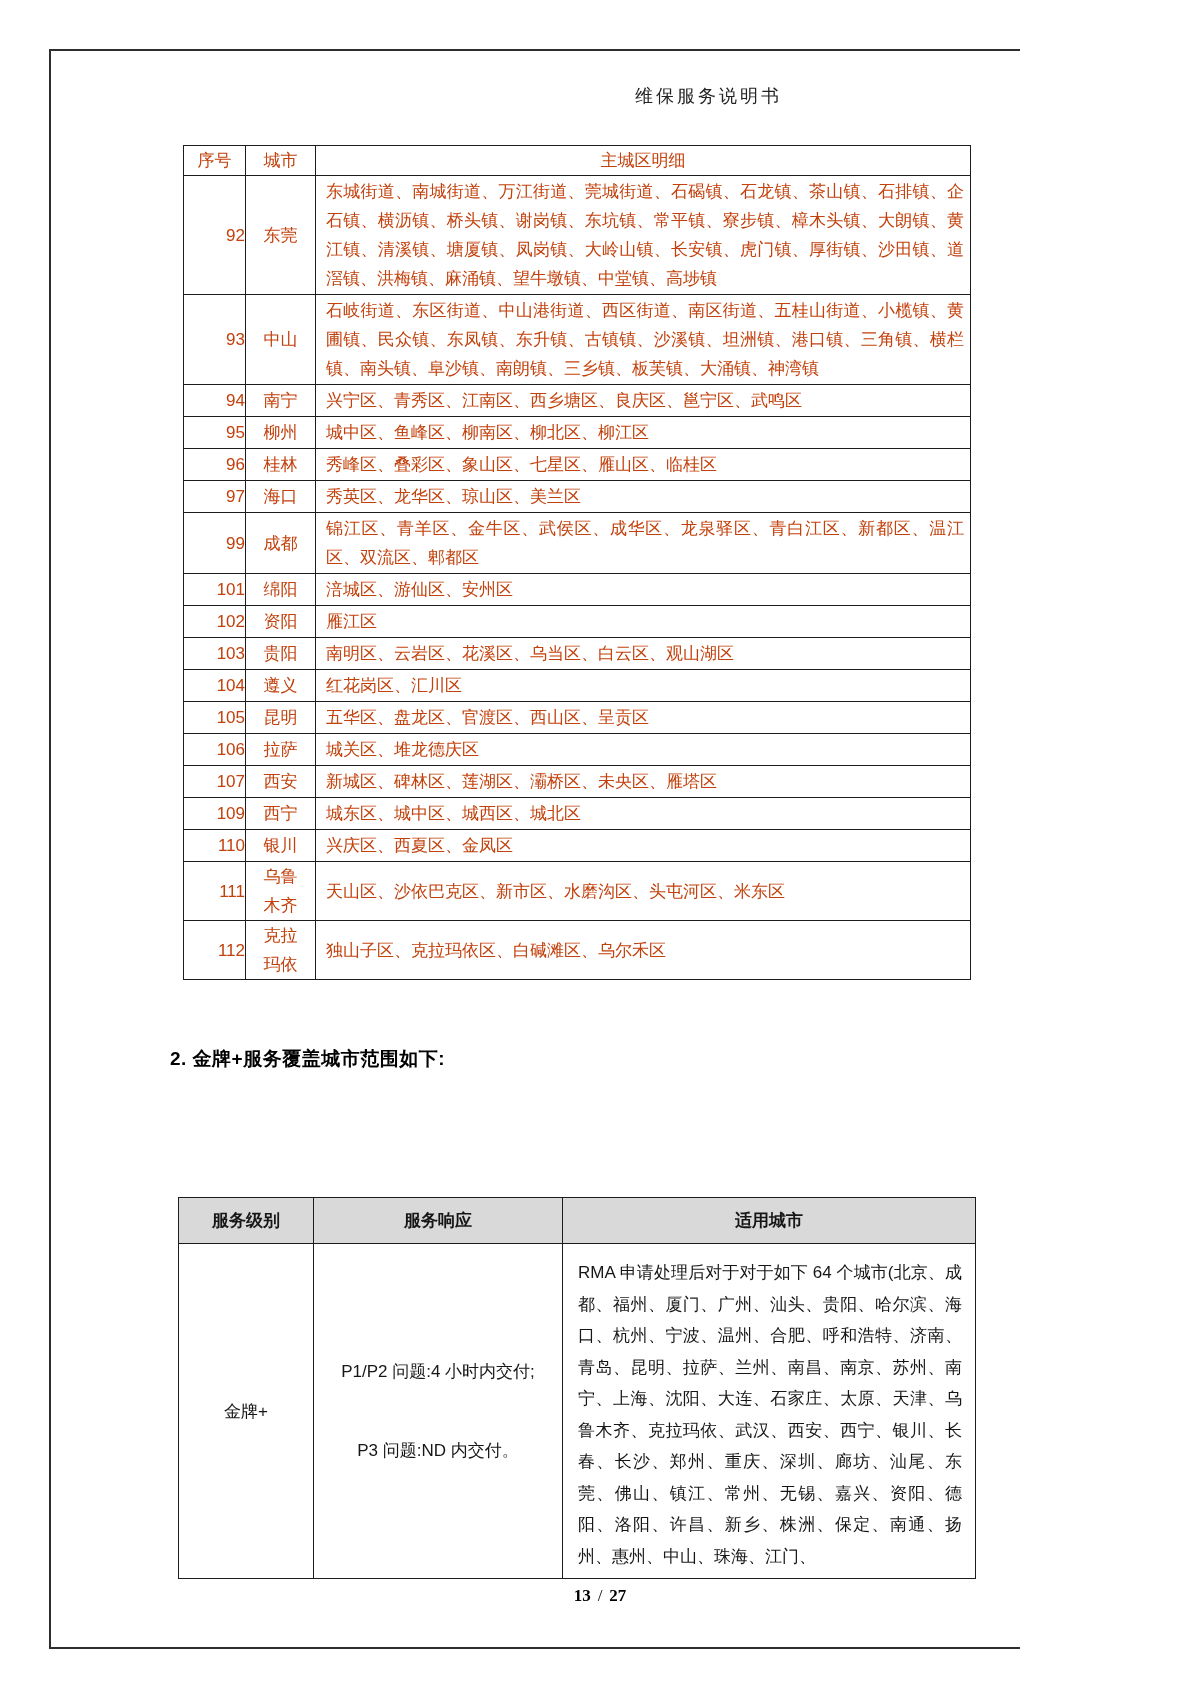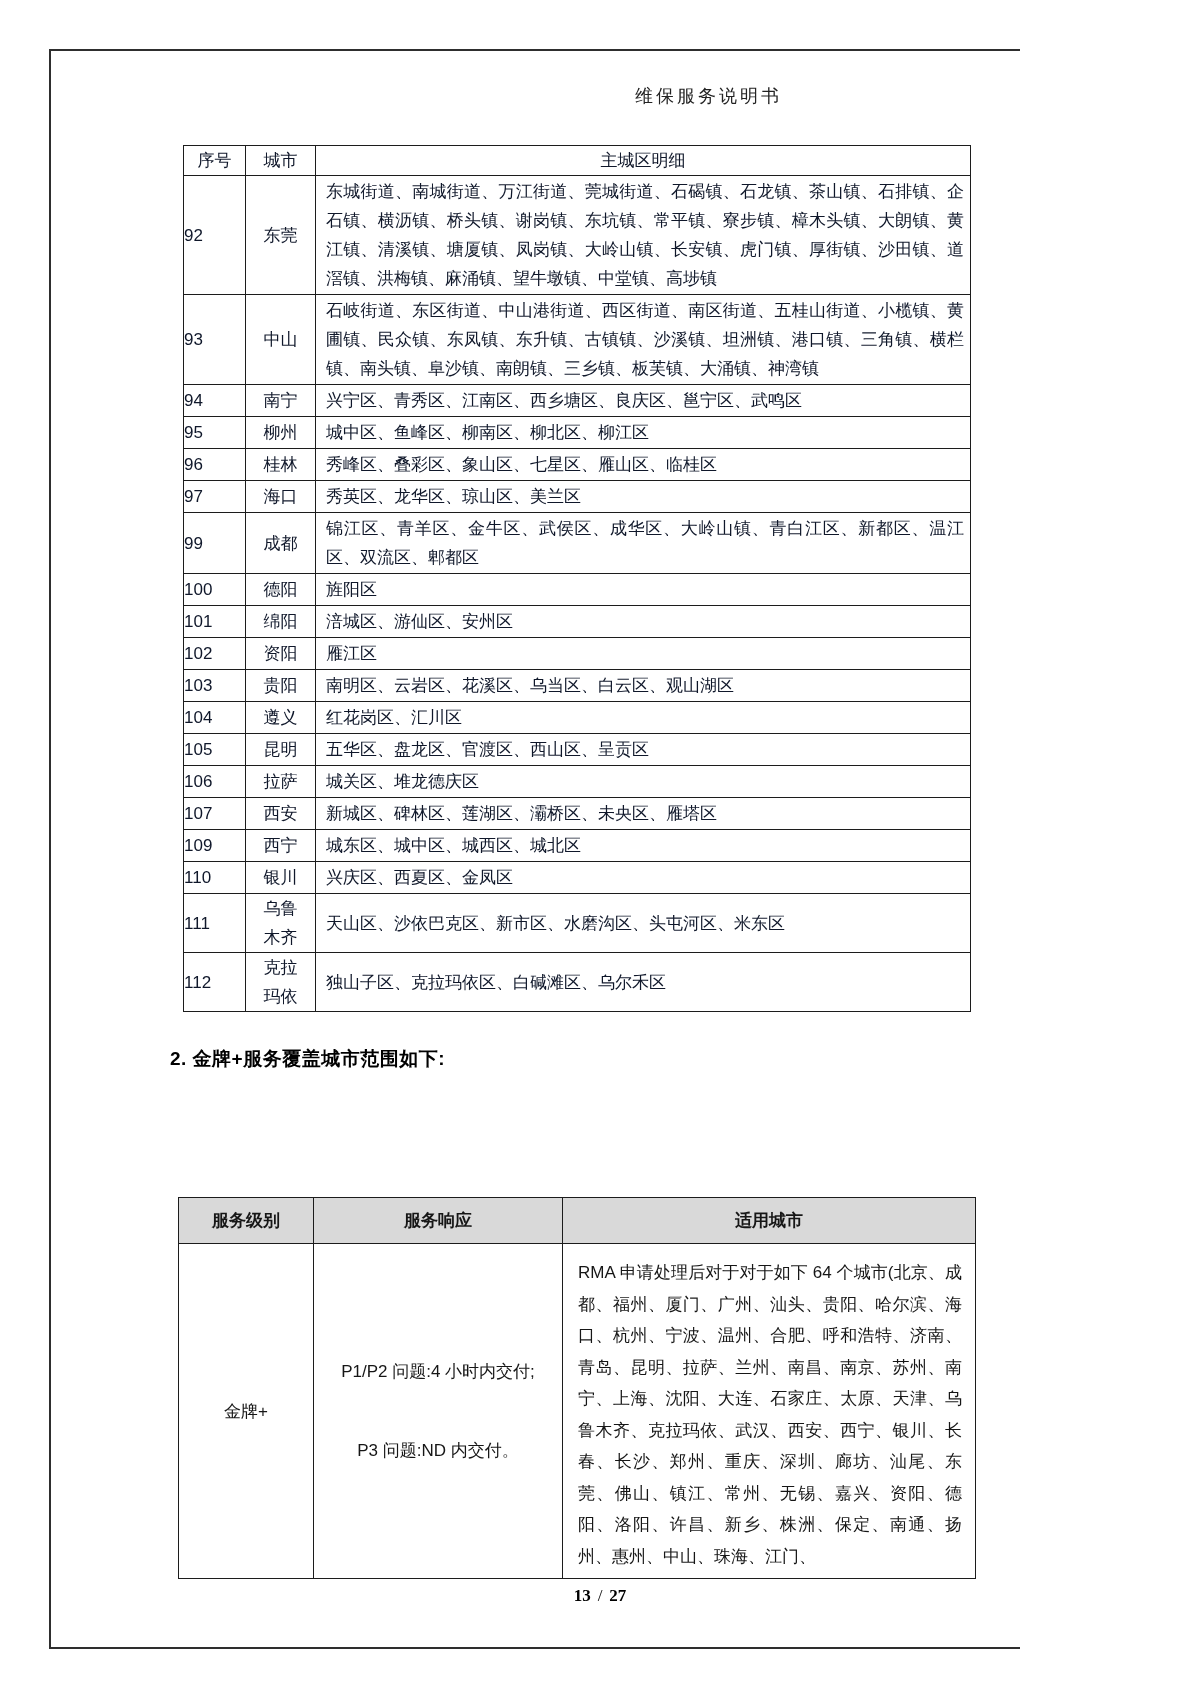--- a/index.html
+++ b/index.html
@@ -13,26 +13,26 @@
     border:2px solid #2e2e2e; box-sizing:border-box;
   }
   .header-title {
     position:absolute; top:84px; right:238px;
     font-family:"Liberation Serif","DejaVu Serif",serif;
     font-size:18px; letter-spacing:3px; color:#222;
   }
   
   .city-table {
     position:absolute; left:183px; top:145px; width:787px;
-    border-collapse:collapse; table-layout:fixed; font-size:17px; color:#0f172a;
+    border-collapse:collapse; table-layout:fixed; font-size:17px; color:#c2410c;
   }
   .city-table th, .city-table td { border:1.5px solid #1c1c1c; font-weight:normal; }
   .city-table th { height:29px; text-align:center; padding:0; line-height:29px; }
   .city-table td { line-height:29px; }
-  .city-table td.no { text-align:left; vertical-align:middle; padding:0; }
+  .city-table td.no { text-align:right; vertical-align:middle; padding:0; }
   .city-table td.city { text-align:center; vertical-align:middle; padding:0 15px; }
   .city-table td.districts { padding:1px 6px 1px 10px; text-align:justify; vertical-align:middle; }
   
   .section-heading {
     position:absolute; left:170px; top:1046px;
     font-size:19px; font-weight:bold; color:#000; letter-spacing:0.5px;
   }
   
   .service-table {
     position:absolute; left:178px; top:1197px; width:797px;
@@ -108,26 +108,21 @@
           <td class="districts">秀峰区、叠彩区、象山区、七星区、雁山区、临桂区</td>
         </tr>
         <tr>
           <td class="no">97</td>
           <td class="city">海口</td>
           <td class="districts">秀英区、龙华区、琼山区、美兰区</td>
         </tr>
         <tr>
           <td class="no">99</td>
           <td class="city">成都</td>
-          <td class="districts">锦江区、青羊区、金牛区、武侯区、成华区、大岭山镇、青白江区、新都区、温江区、双流区、郫都区</td>
-        </tr>
-        <tr>
-          <td class="no">100</td>
-          <td class="city">德阳</td>
-          <td class="districts">旌阳区</td>
+          <td class="districts">锦江区、青羊区、金牛区、武侯区、成华区、龙泉驿区、青白江区、新都区、温江区、双流区、郫都区</td>
         </tr>
         <tr>
           <td class="no">101</td>
           <td class="city">绵阳</td>
           <td class="districts">涪城区、游仙区、安州区</td>
         </tr>
         <tr>
           <td class="no">102</td>
           <td class="city">资阳</td>
           <td class="districts">雁江区</td>

